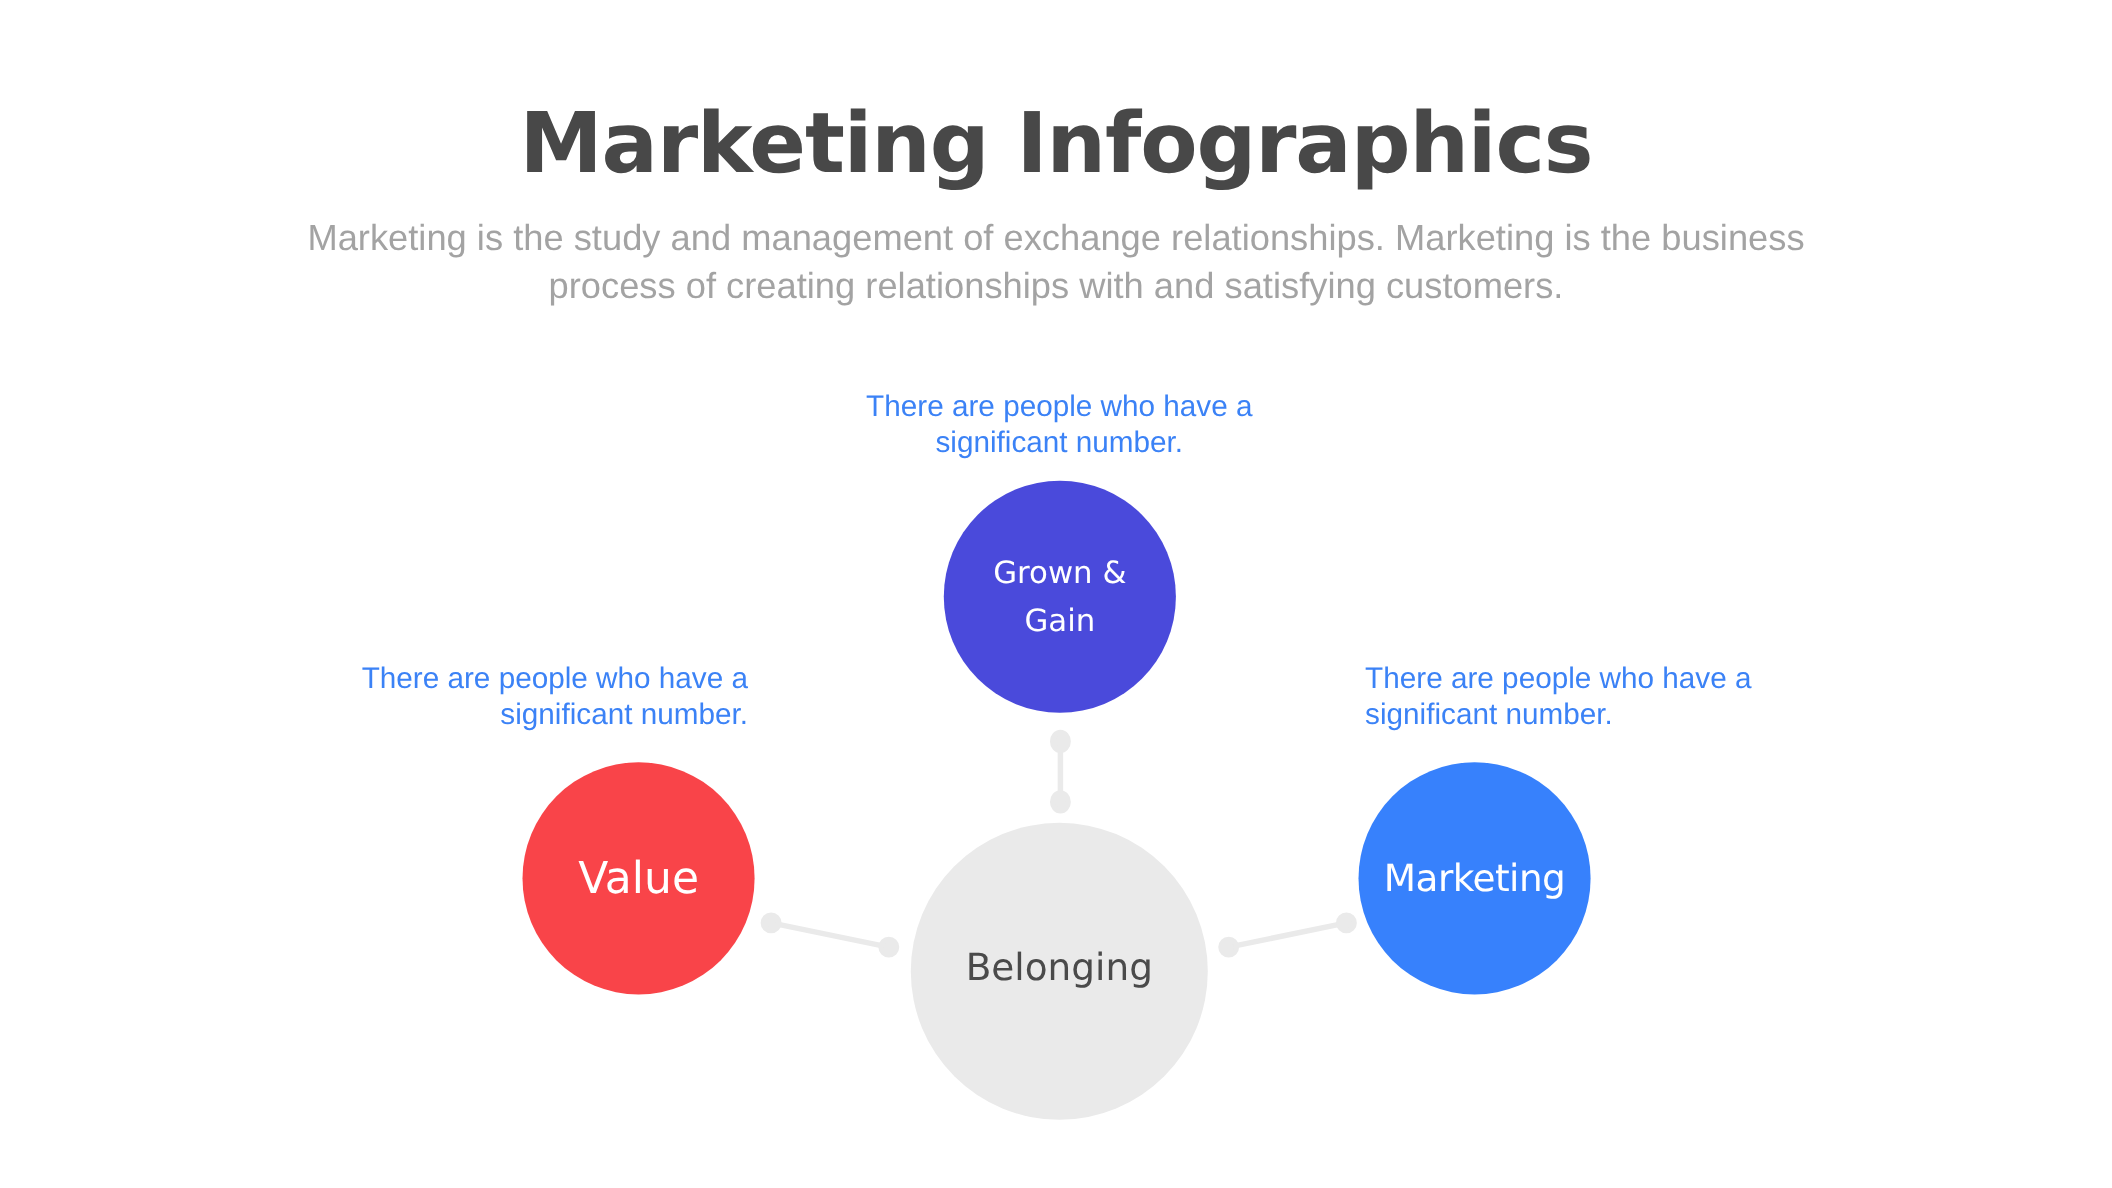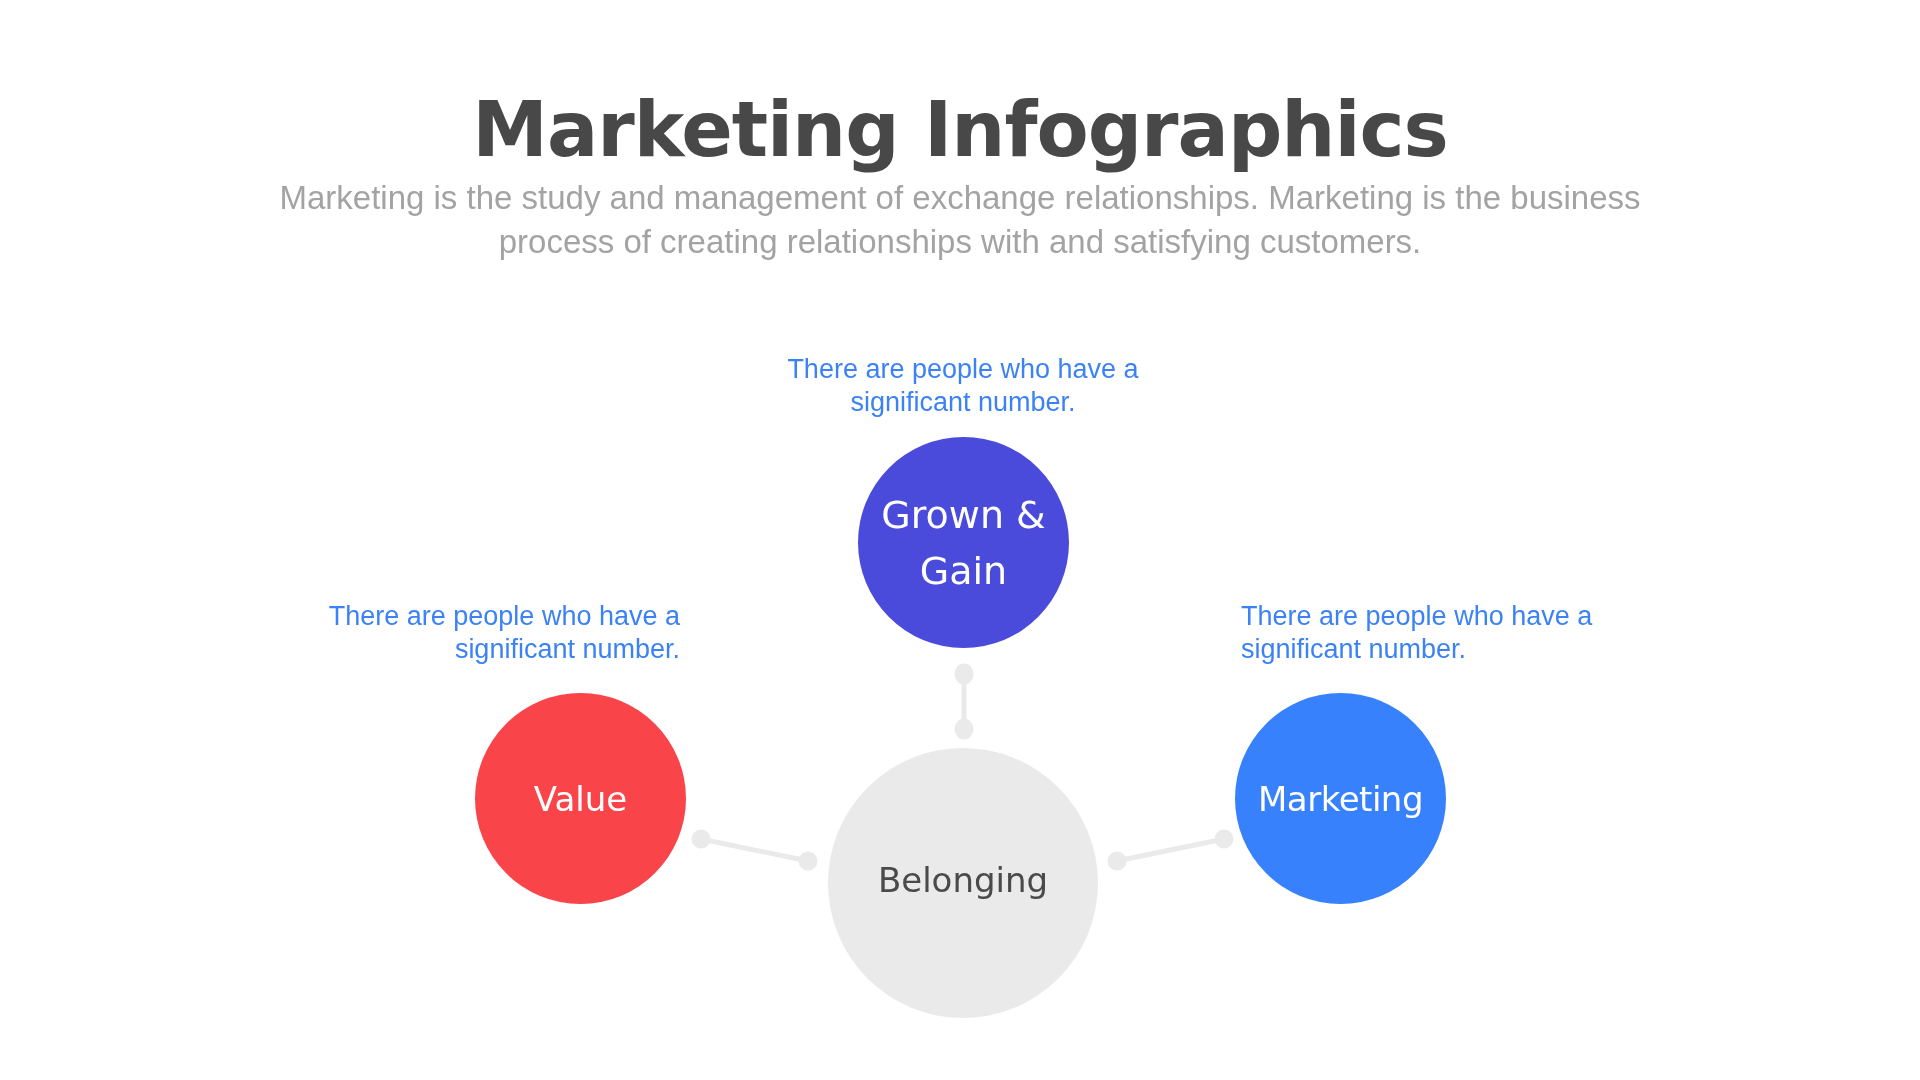--- a/index.html
+++ b/index.html
@@ -8,41 +8,41 @@
     background: #ffffff;
     font-family: "Liberation Sans", "DejaVu Sans", sans-serif;
   }
   .title {
     position: absolute; left: 0; top: 84px; width: 1920px;
     text-align: center; font-family: "DejaVu Sans", sans-serif;
     font-weight: bold; font-size: 76px; line-height: 92px;
     color: #484848; letter-spacing: -1px; margin: 0;
   }
   .subtitle {
-    position: absolute; left: 230px; top: 176px; width: 1460px;
+    position: absolute; left: 230px; top: 194px; width: 1460px;
     text-align: center; font-family: "Liberation Sans", sans-serif;
     font-weight: normal; font-size: 33px; line-height: 44px;
     color: #a3a3a3; margin: 0;
   }
   .caption {
     position: absolute; font-family: "Liberation Sans", sans-serif;
     font-size: 27px; line-height: 33px; color: #3b82f6; margin: 0;
   }
   .cap-top { left: 763px; top: 353px; width: 400px; text-align: center; }
   .cap-left { left: 280px; top: 600px; width: 400px; text-align: right; }
   .cap-right { left: 1241px; top: 600px; width: 400px; text-align: left; }
 
   .circle {
     position: absolute; border-radius: 50%;
     display: flex; align-items: center; justify-content: center;
     text-align: center; font-family: "DejaVu Sans", sans-serif;
     font-weight: 500;
   }
-  .c-top { left: 858px; top: 437px; width: 211px; height: 211px; color: #ffffff; font-size: 38px; line-height: 56px; }
-  .c-left { left: 475px; top: 693px; width: 211px; height: 211px; color: #ffffff; font-size: 34px; }
+  .c-top { left: 858px; top: 437px; width: 211px; height: 211px; color: #ffffff; font-size: 28px; line-height: 44px; }
+  .c-left { left: 475px; top: 693px; width: 211px; height: 211px; color: #ffffff; font-size: 40px; }
   .c-right { left: 1235px; top: 693px; width: 211px; height: 211px; color: #ffffff; font-size: 34px; letter-spacing: -0.5px; }
   .c-center { left: 828px; top: 748px; width: 270px; height: 270px; color: #4a4a4a; font-size: 34px; padding-bottom: 6px; box-sizing: border-box; }
   .circle-label { display: block; white-space: pre-line; }
 
   svg.connectors { position: absolute; left: 0; top: 0; width: 1920px; height: 1080px; pointer-events: none; }
 </style>
 </head>
 <body>
 
 <h1 class="title">Marketing Infographics</h1>

